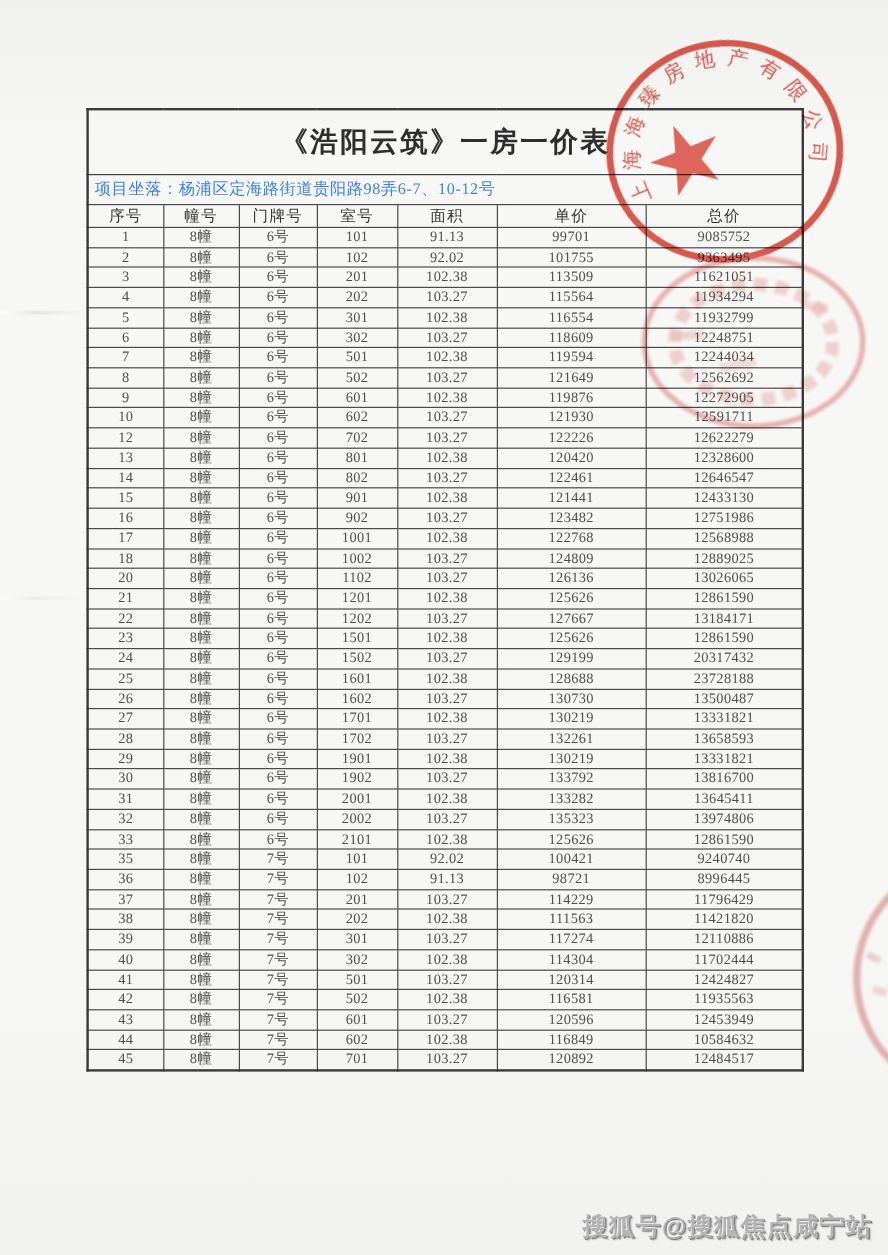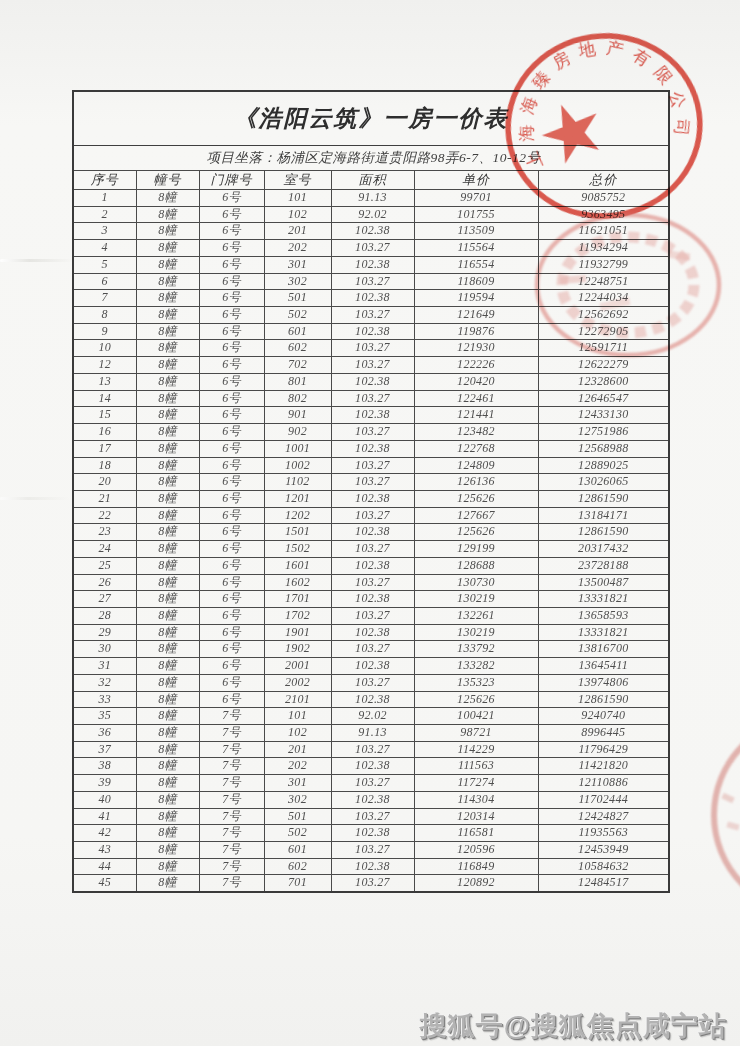--- a/index.html
+++ b/index.html
@@ -13,53 +13,52 @@
   .fold-line{position:absolute;left:0;height:3px;border-radius:2px;
     background:linear-gradient(90deg,rgba(255,255,255,.95),rgba(222,222,218,.7) 40%,rgba(246,246,244,0));}
   .fold-1{top:259px;width:74px;}
   .fold-2{top:497px;width:70px;opacity:.6;}
 
   
   table.price{
     position:absolute;left:72px;top:90px;width:596px;
     border-collapse:collapse;table-layout:fixed;
     color:#4c4c4c;
-    font-style:italic;
   }
   table.price td,table.price th{
     border:1px solid #4a4a4a;padding:0;margin:0;
     text-align:center;vertical-align:middle;
     font-weight:normal;overflow:hidden;white-space:nowrap;
   }
   table.price{border:2px solid #3a3a3a;}
   tr.title-row td{
     height:53px;font-size:23px;letter-spacing:2px;color:#2e2e2e;
     font-weight:600;border-bottom:1px solid #3f3f3f;
   }
   tr.location-row td{
-    height:24px;text-align:center;font-size:13.5px;color:#404040;
+    height:24px;text-align:left;font-size:13.5px;color:#3b82f6;
     padding-left:5px;letter-spacing:.5px;
   }
   tr.header-row td{
     height:18px;font-size:13px;color:#373737;letter-spacing:1px;
   }
   tr.data-row td{
     height:15.73px;font-size:12px;line-height:15.7px;color:#4f4f4f;
     letter-spacing:.3px;
   }
 
   
   svg.stamps{position:absolute;left:0;top:0;pointer-events:none;mix-blend-mode:multiply;}
   .seal-text{font-family:"Liberation Serif","DejaVu Serif",serif;}
 
   
   .watermark{
     position:absolute;right:13px;top:1008px;
     font-family:"Liberation Sans","DejaVu Sans",sans-serif;
-    font-size:27px;font-weight:bold;letter-spacing:1px;
+    font-size:21px;font-weight:bold;letter-spacing:1px;
     color:#b3b3b3;
     text-shadow:-1px -1px 0 #f3f3f3, 1px 1px 0 #7e7e7e, 2px 2px 1px rgba(120,120,120,.35);
   }
 </style>
 </head>
 <body>
 
 <div class="paper">
 
   <div class="fold-line fold-1"></div>

